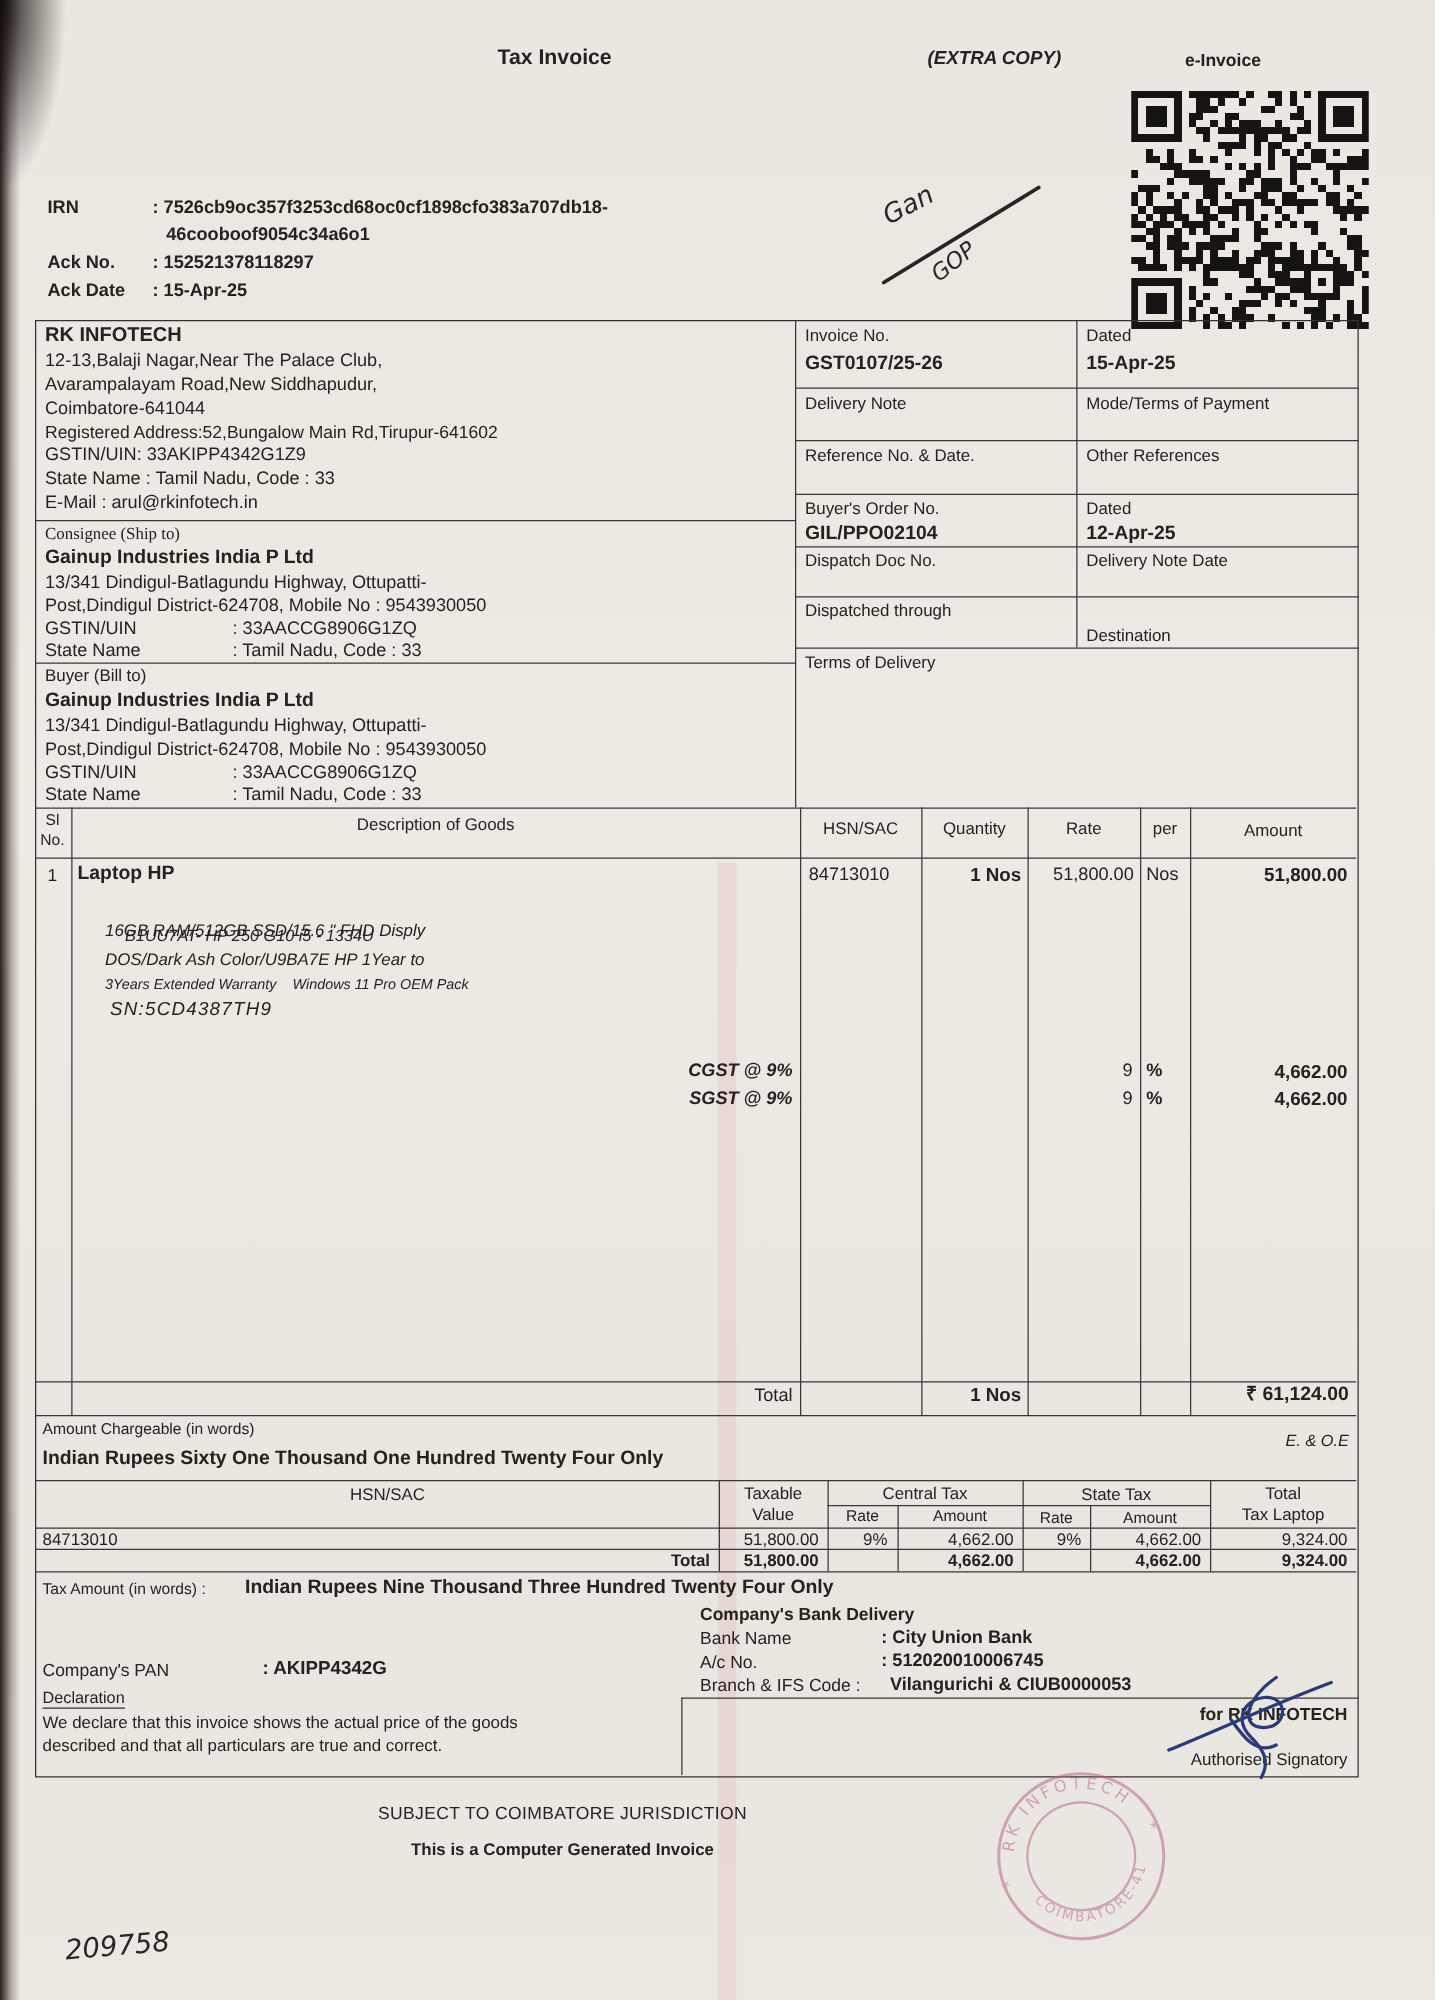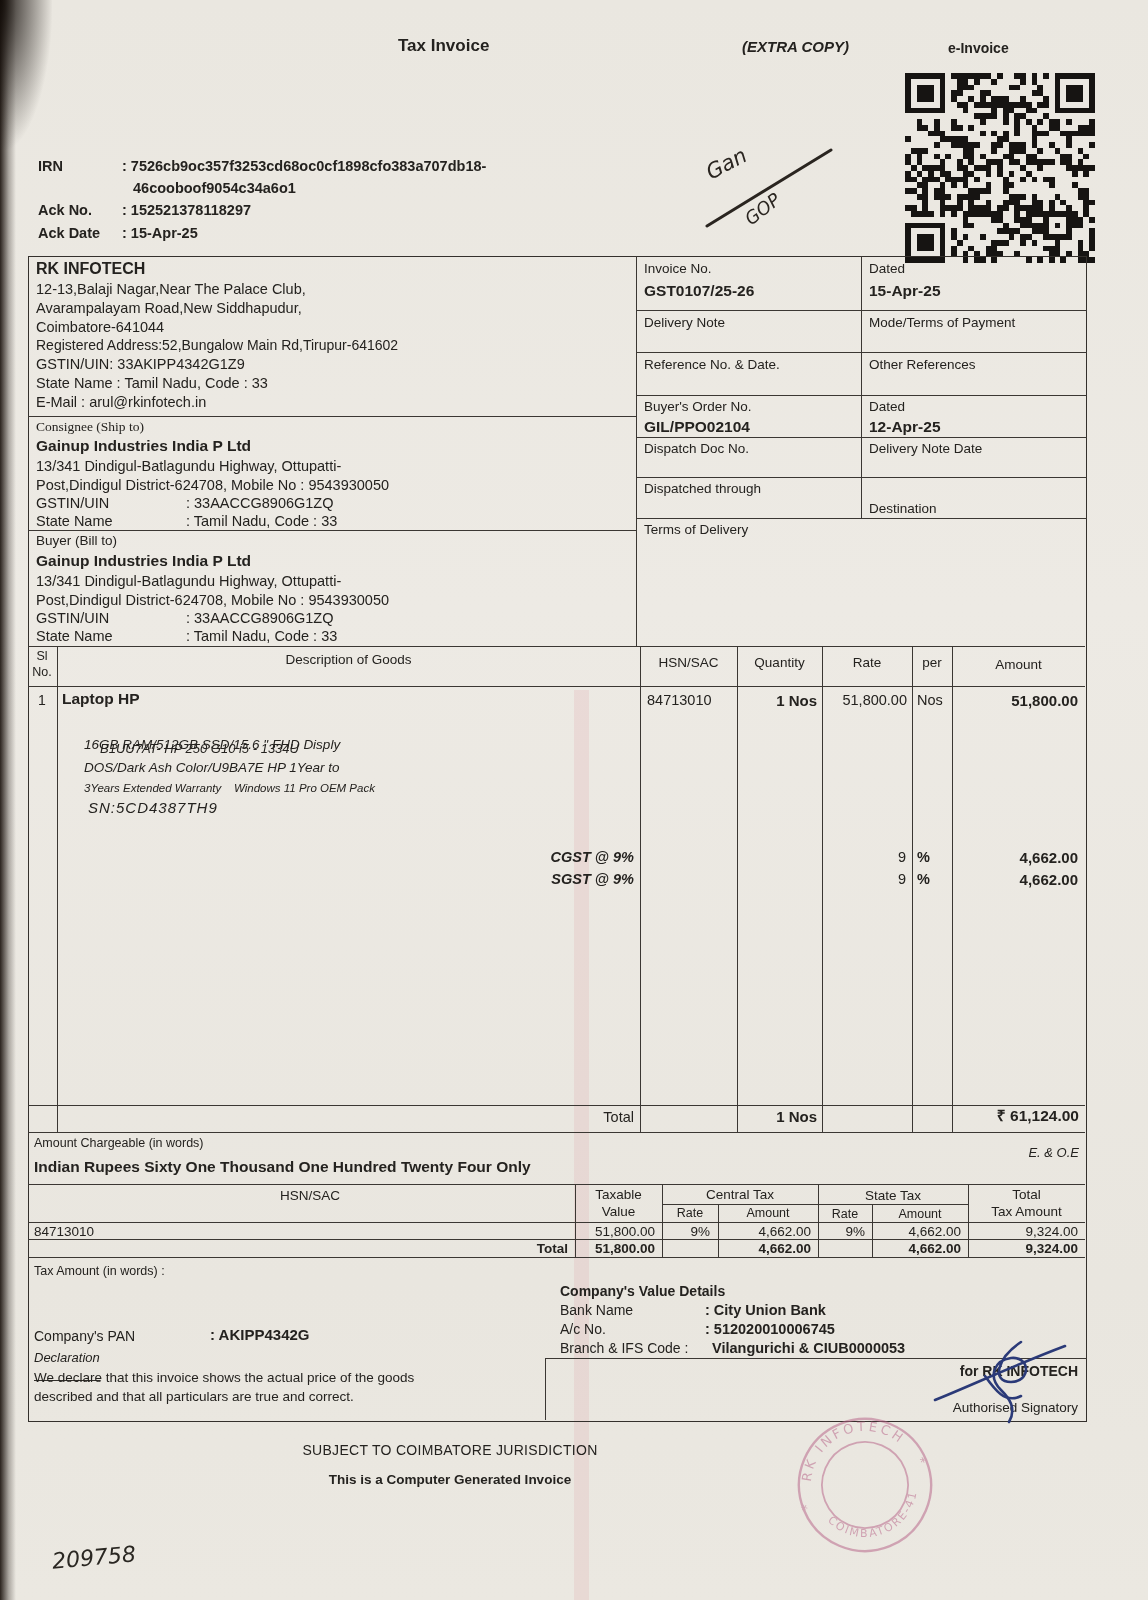--- a/index.html
+++ b/index.html
@@ -596,53 +596,54 @@
   <div class="t sm" style="left:34px;top:1136px;">Amount Chargeable (in words)</div>
   <div class="t r i" style="left:985px;top:1145px;width:94px;font-size:13px;">E. &amp; O.E</div>
   <div class="t b" style="left:34px;top:1158px;font-size:15.5px;">Indian Rupees Sixty One Thousand One Hundred Twenty Four Only</div>
 
   <div class="t c lbl" style="left:60px;top:1188px;width:500px;">HSN/SAC</div>
   <div class="t c lbl" style="left:575px;top:1187px;width:87px;">Taxable</div>
   <div class="t c lbl" style="left:575px;top:1204px;width:87px;">Value</div>
   <div class="t c lbl" style="left:662px;top:1187px;width:156px;">Central Tax</div>
   <div class="t c lbl" style="left:818px;top:1188px;width:150px;">State Tax</div>
   <div class="t c lbl" style="left:968px;top:1187px;width:117px;">Total</div>
-  <div class="t c lbl" style="left:968px;top:1204px;width:117px;">Tax Amount</div>
+  <div class="t c lbl" style="left:968px;top:1204px;width:117px;">Tax Laptop</div>
   <div class="t c sm" style="left:662px;top:1206px;width:56px;">Rate</div>
   <div class="t c sm" style="left:718px;top:1206px;width:100px;">Amount</div>
   <div class="t c sm" style="left:818px;top:1207px;width:54px;">Rate</div>
   <div class="t c sm" style="left:872px;top:1207px;width:96px;">Amount</div>
 
   <div class="t" style="left:34px;top:1224px;font-size:13.5px;">84713010</div>
   <div class="t r" style="left:575px;top:1224px;width:80px;font-size:13.5px;">51,800.00</div>
   <div class="t r" style="left:662px;top:1224px;width:48px;font-size:13.5px;">9%</div>
   <div class="t r" style="left:718px;top:1224px;width:93px;font-size:13.5px;">4,662.00</div>
   <div class="t r" style="left:818px;top:1224px;width:47px;font-size:13.5px;">9%</div>
   <div class="t r" style="left:872px;top:1224px;width:89px;font-size:13.5px;">4,662.00</div>
   <div class="t r" style="left:968px;top:1224px;width:110px;font-size:13.5px;">9,324.00</div>
 
   <div class="t r b" style="left:440px;top:1241px;width:128px;font-size:13.5px;">Total</div>
   <div class="t r b" style="left:575px;top:1241px;width:80px;font-size:13.5px;">51,800.00</div>
   <div class="t r b" style="left:718px;top:1241px;width:93px;font-size:13.5px;">4,662.00</div>
   <div class="t r b" style="left:872px;top:1241px;width:89px;font-size:13.5px;">4,662.00</div>
   <div class="t r b" style="left:968px;top:1241px;width:110px;font-size:13.5px;">9,324.00</div>
 
   <div class="t sm" style="left:34px;top:1264px;">Tax Amount (in words) :</div>
-
-  <div class="t b" style="left:560px;top:1283px;font-size:14px;">Company's Value Details</div>
+  <div class="t b" style="left:196px;top:1261px;font-size:15.5px;">Indian Rupees Nine Thousand Three Hundred Twenty Four Only</div>
+
+  <div class="t b" style="left:560px;top:1283px;font-size:14px;">Company's Bank Delivery</div>
   <div class="t" style="left:560px;top:1302px;font-size:14px;">Bank Name</div>
   <div class="t b" style="left:705px;top:1302px;font-size:14.5px;">: City Union Bank</div>
   <div class="t" style="left:560px;top:1321px;font-size:14px;">A/c No.</div>
   <div class="t b" style="left:705px;top:1321px;font-size:14.5px;">: 512020010006745</div>
   <div class="t" style="left:560px;top:1340px;font-size:14px;">Branch &amp; IFS Code :</div>
   <div class="t b" style="left:712px;top:1340px;font-size:14.5px;">Vilangurichi &amp; CIUB0000053</div>
 
   <div class="t" style="left:34px;top:1328px;font-size:14px;">Company's PAN</div>
   <div class="t b" style="left:210px;top:1326px;font-size:15px;">: AKIPP4342G</div>
-  <div class="t" style="left:34px;top:1350px;font-size:13px;border-bottom:1px solid #33302c;padding-bottom:15px;font-style:italic;">Declaration</div>
+  <div class="t" style="left:34px;top:1350px;font-size:13px;border-bottom:1px solid #33302c;padding-bottom:1px;">Declaration</div>
   <div class="t" style="left:34px;top:1370px;font-size:13.5px;">We declare that this invoice shows the actual price of the goods</div>
   <div class="t" style="left:34px;top:1389px;font-size:13.5px;">described and that all particulars are true and correct.</div>
 
   <div class="t r b" style="left:880px;top:1363px;width:198px;font-size:14px;">for RK INFOTECH</div>
   <div class="t r" style="left:898px;top:1400px;width:180px;font-size:13.5px;">Authorised Signatory</div>
   <svg style="position:absolute;left:925px;top:1330px;width:155px;height:95px;" viewBox="0 0 155 95">
     <g stroke="#2b3a78" stroke-width="2.6" fill="none" stroke-linecap="round">
       <path d="M10,70 C45,56 92,34 140,16"></path>
       <path d="M96,12 C72,28 66,52 86,52 C106,52 106,26 86,28 C70,30 62,46 76,60 C84,68 92,78 84,92"></path>
       <path d="M60,46 C70,60 80,74 96,66"></path>

